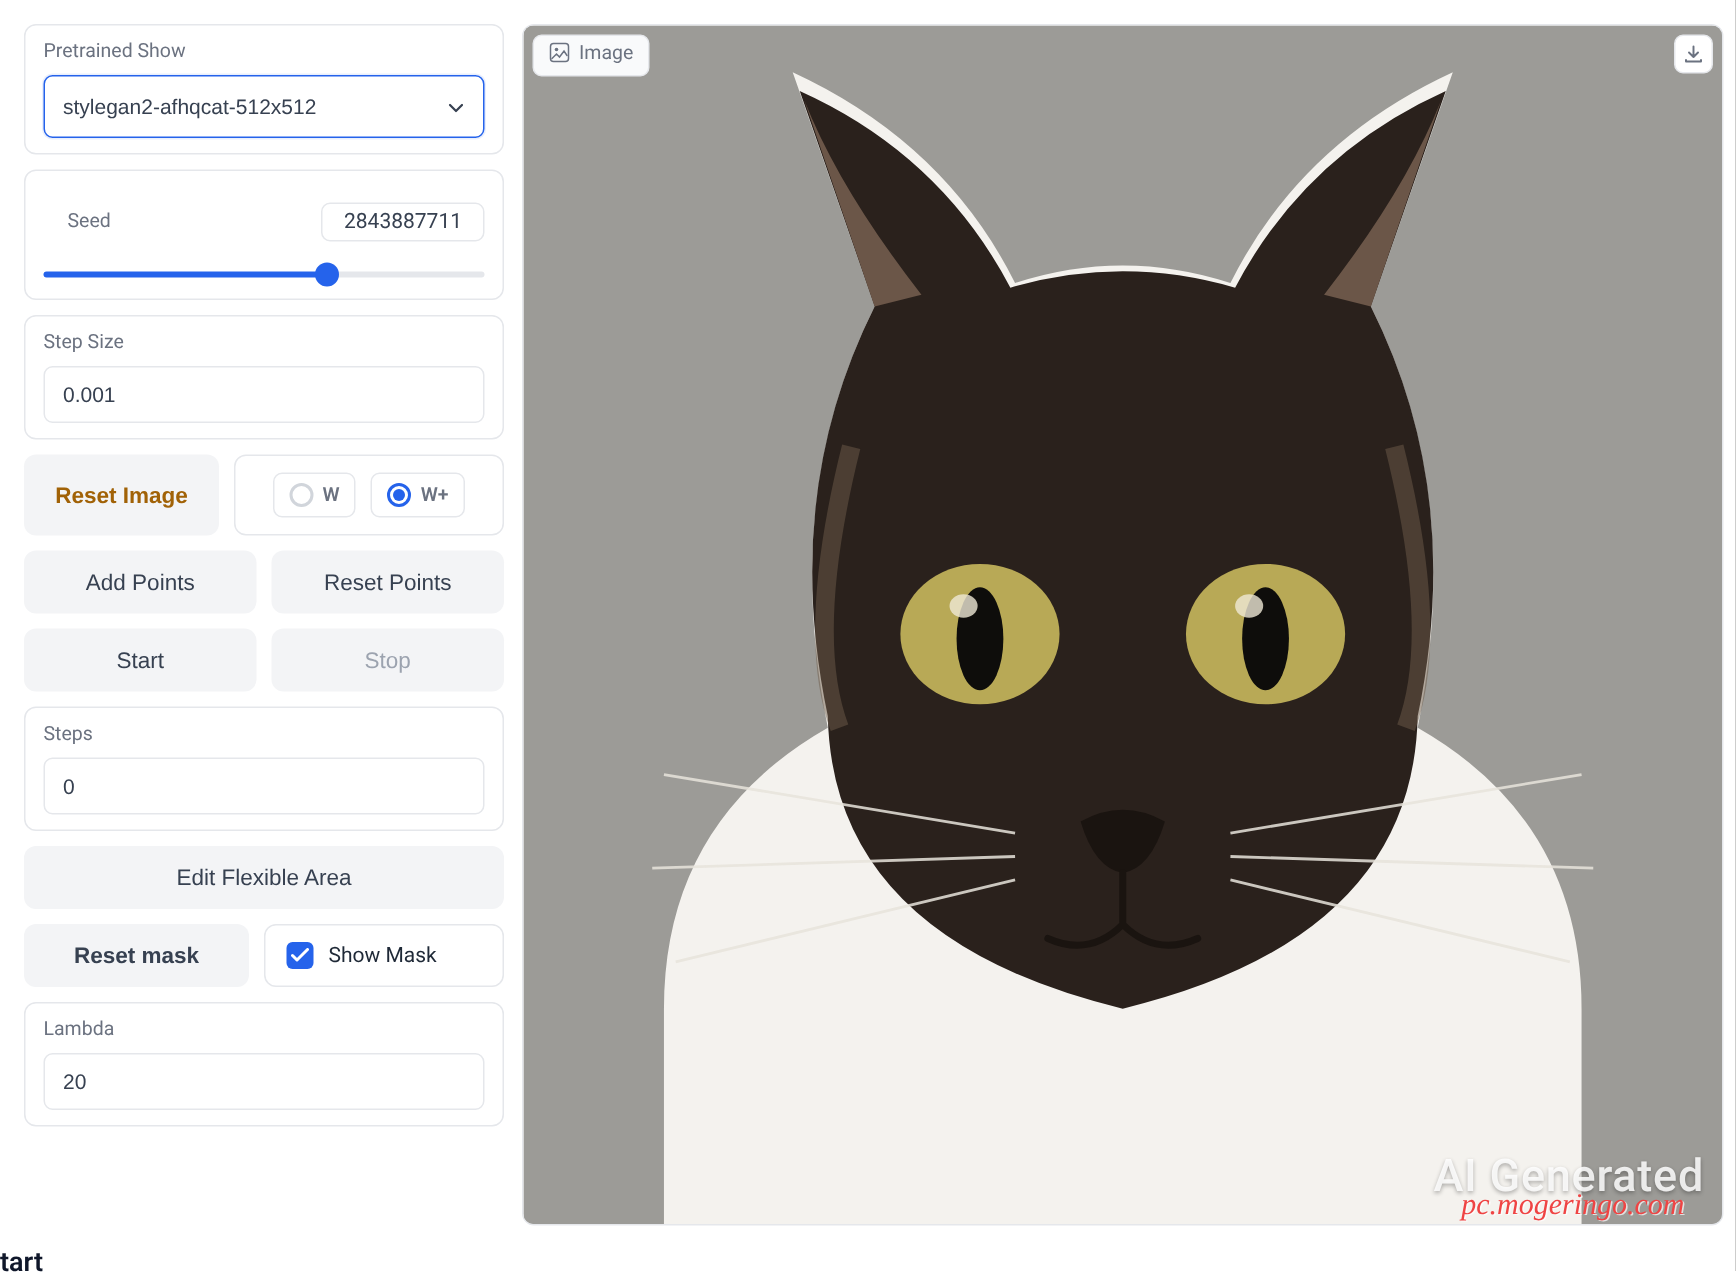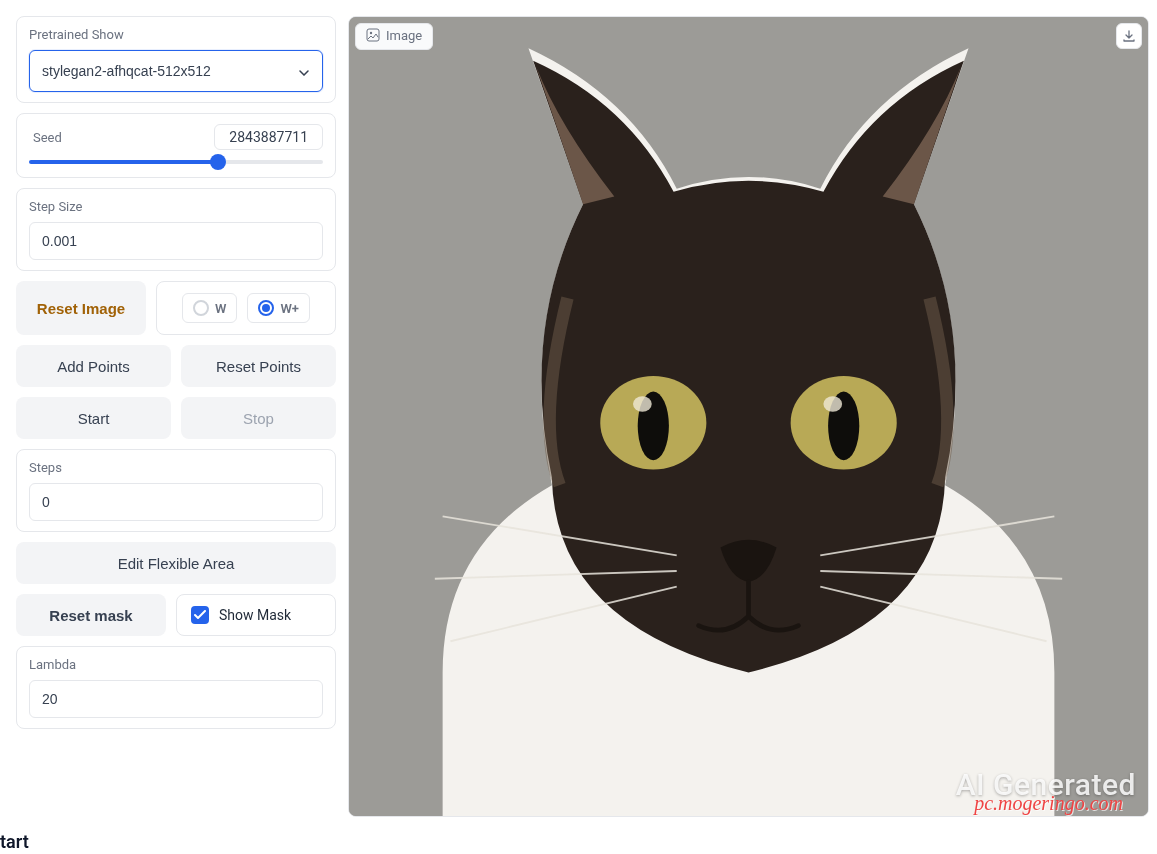--- a/index.html
+++ b/index.html
@@ -56,21 +56,21 @@
         <span class="select-caret">
           <svg width="10" height="6" viewBox="0 0 10 6">
               <path d="M1 1l4 4 4-4" stroke="#374151" stroke-width="1.5" fill="none" stroke-linecap="round"></path>
             </svg>
         </span>
       </div>
     </div>
 
     <div class="panel">
       <div class="row-split">
-        <span class="label" style="margin:4px">Seed</span>
+        <span class="label" style="margin:16px">Seed</span>
         <span class="numbox">2843887711</span>
       </div>
       <input type="range" class="slider" min="0" max="100" value="65" style="">
     </div>
 
     <div class="panel">
       <span class="label">Step Size</span>
       <input class="input" value="0.001" style="">
     </div>
 

